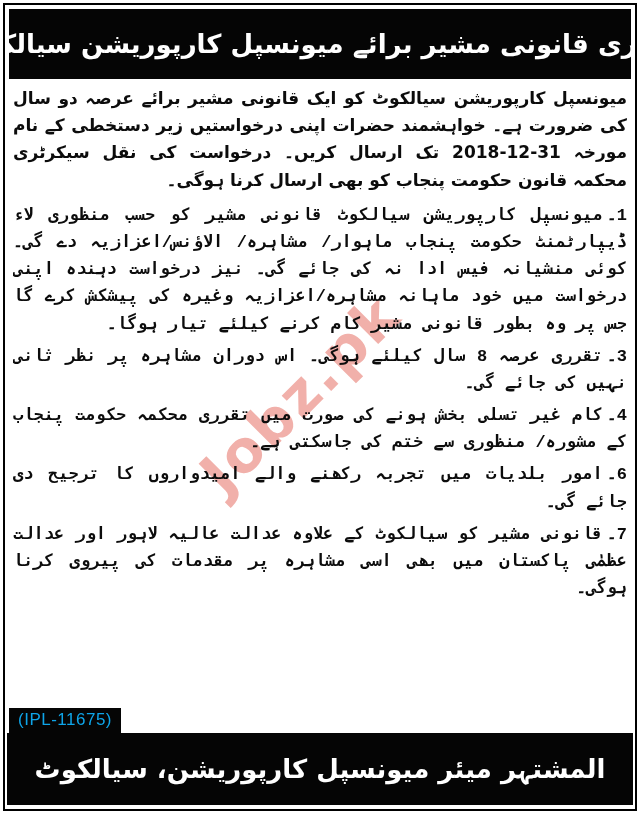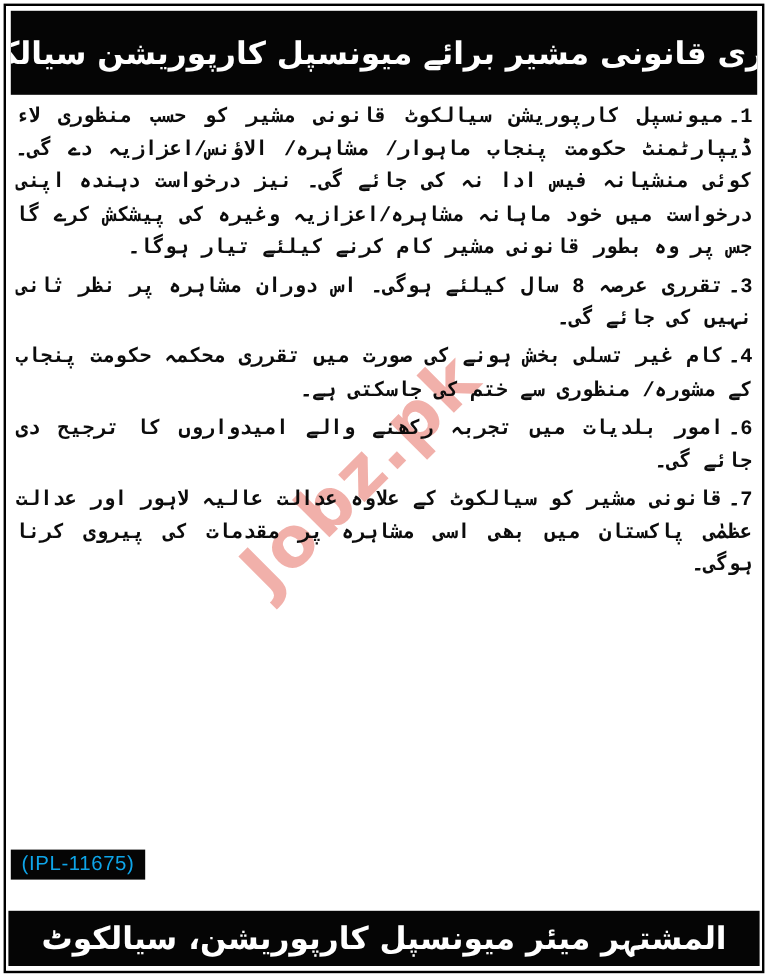--- a/index.html
+++ b/index.html
@@ -29,40 +29,41 @@
     text-align:center;transform:rotate(-45deg);
     font-size:58px;font-weight:bold;letter-spacing:2px;opacity:0.6;
     font-family:"DejaVu Sans",sans-serif;pointer-events:none;
   }
   .ref-badge{
     position:absolute;z-index:3;left:4px;bottom:76px;background:#050505;
     color:#0ea5e9;font-family:"Liberation Sans",sans-serif;font-size:17px;
     padding:2px 9px 3px 9px;letter-spacing:0.5px;
   }
   .footer-bar{
-    position:absolute;z-index:2;left:2px;right:2px;bottom:4px;height:46px;
+    position:absolute;z-index:2;left:2px;right:2px;bottom:4px;height:72px;
     background:#050505;color:#fff;display:flex;align-items:center;
     justify-content:center;font-weight:bold;font-size:26px;
     white-space:nowrap;overflow:hidden;
   }
 </style>
 </head>
 <body>
 
 <div class="ad">
 
   <div class="watermark" style="color: rgb(232, 125, 115);">Jobz.pk</div>
 
   <div class="frame">
 
     <div class="header-banner">
       <span>تقرری قانونی مشیر برائے میونسپل کارپوریشن سیالکوٹ</span>
     </div>
 
     <div class="content">
+      <p class="para">میونسپل کارپوریشن سیالکوٹ کو ایک قانونی مشیر برائے عرصہ دو سال کی ضرورت ہے۔ خواہشمند حضرات اپنی درخواستیں زیر دستخطی کے نام مورخہ 31-12-2018 تک ارسال کریں۔ درخواست کی نقل سیکرٹری محکمہ قانون حکومت پنجاب کو بھی ارسال کرنا ہوگی۔</p>
 
       <div class="item">
         <span class="num">1۔</span><span>میونسپل کارپوریشن سیالکوٹ قانونی مشیر کو حسب منظوری لاء ڈیپارٹمنٹ حکومت پنجاب ماہوار/ مشاہرہ/ الاؤنس/اعزازیہ دے گی۔ کوئی منشیانہ فیس ادا نہ کی جائے گی۔ نیز درخواست دہندہ اپنی درخواست میں خود ماہانہ مشاہرہ/اعزازیہ وغیرہ کی پیشکش کرے گا جس پر وہ بطور قانونی مشیر کام کرنے کیلئے تیار ہوگا۔</span>
       </div>
       <div class="item">
         <span class="num">3۔</span><span>تقرری عرصہ 8 سال کیلئے ہوگی۔ اس دوران مشاہرہ پر نظر ثانی نہیں کی جائے گی۔</span>
       </div>
       <div class="item">
         <span class="num">4۔</span><span>کام غیر تسلی بخش ہونے کی صورت میں تقرری محکمہ حکومت پنجاب کے مشورہ/ منظوری سے ختم کی جاسکتی ہے۔</span>
       </div>

